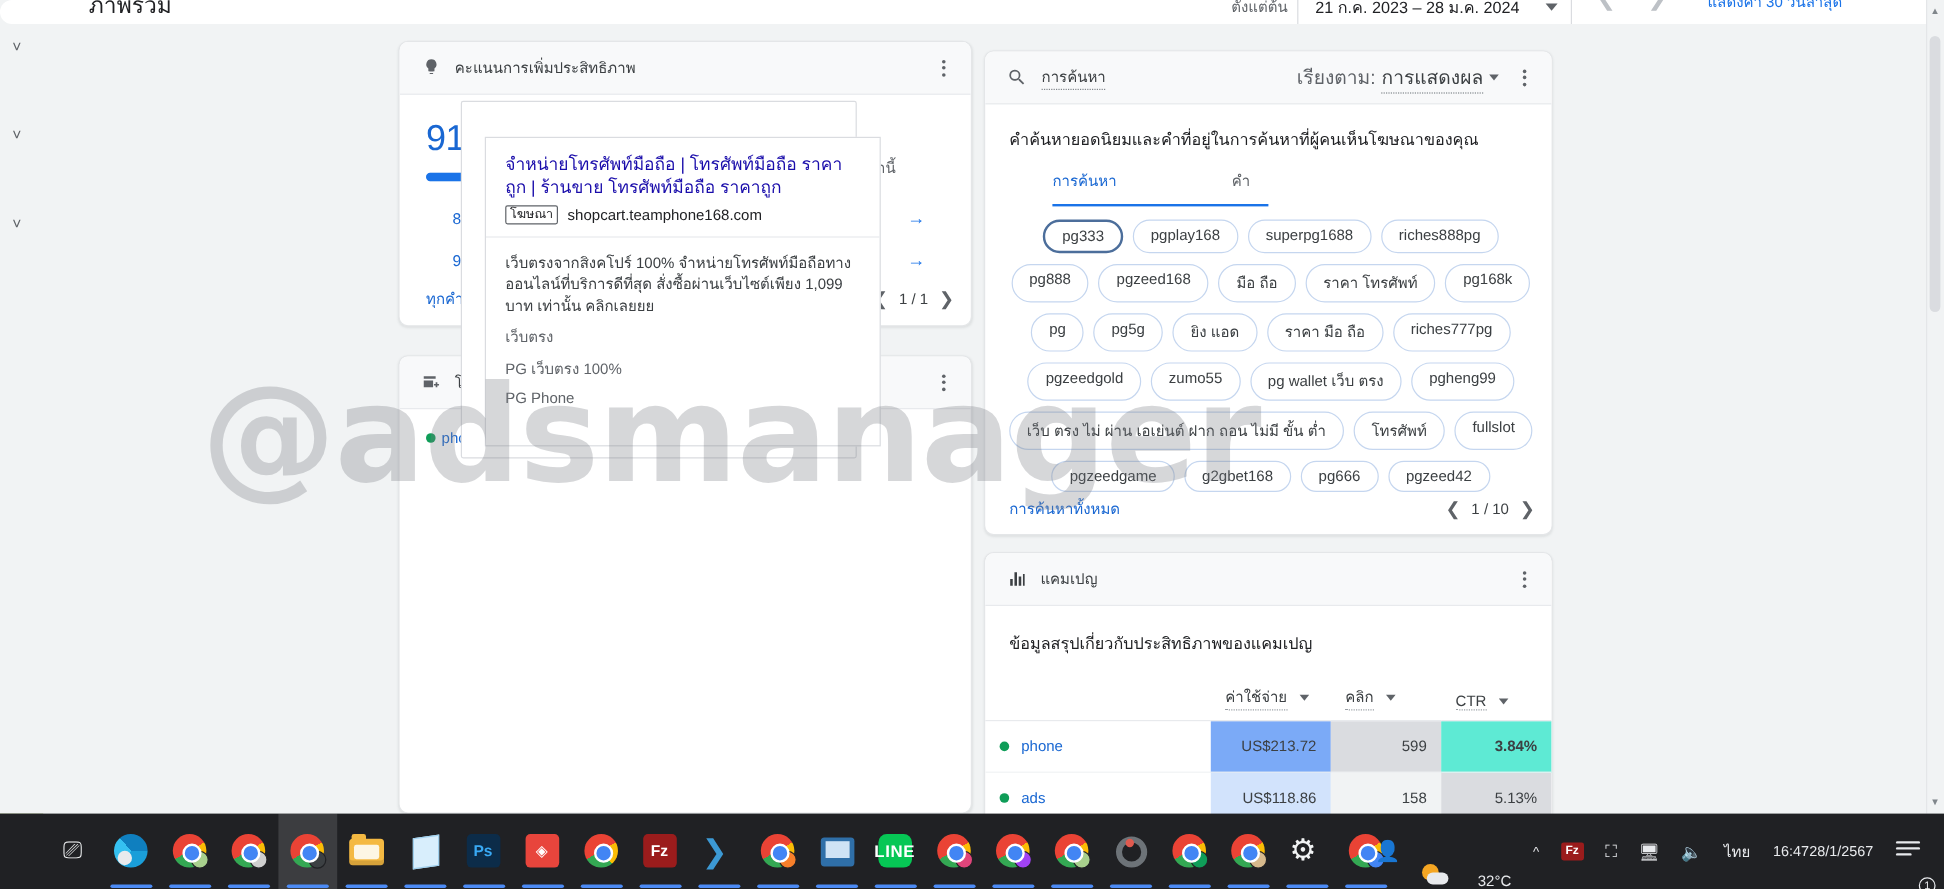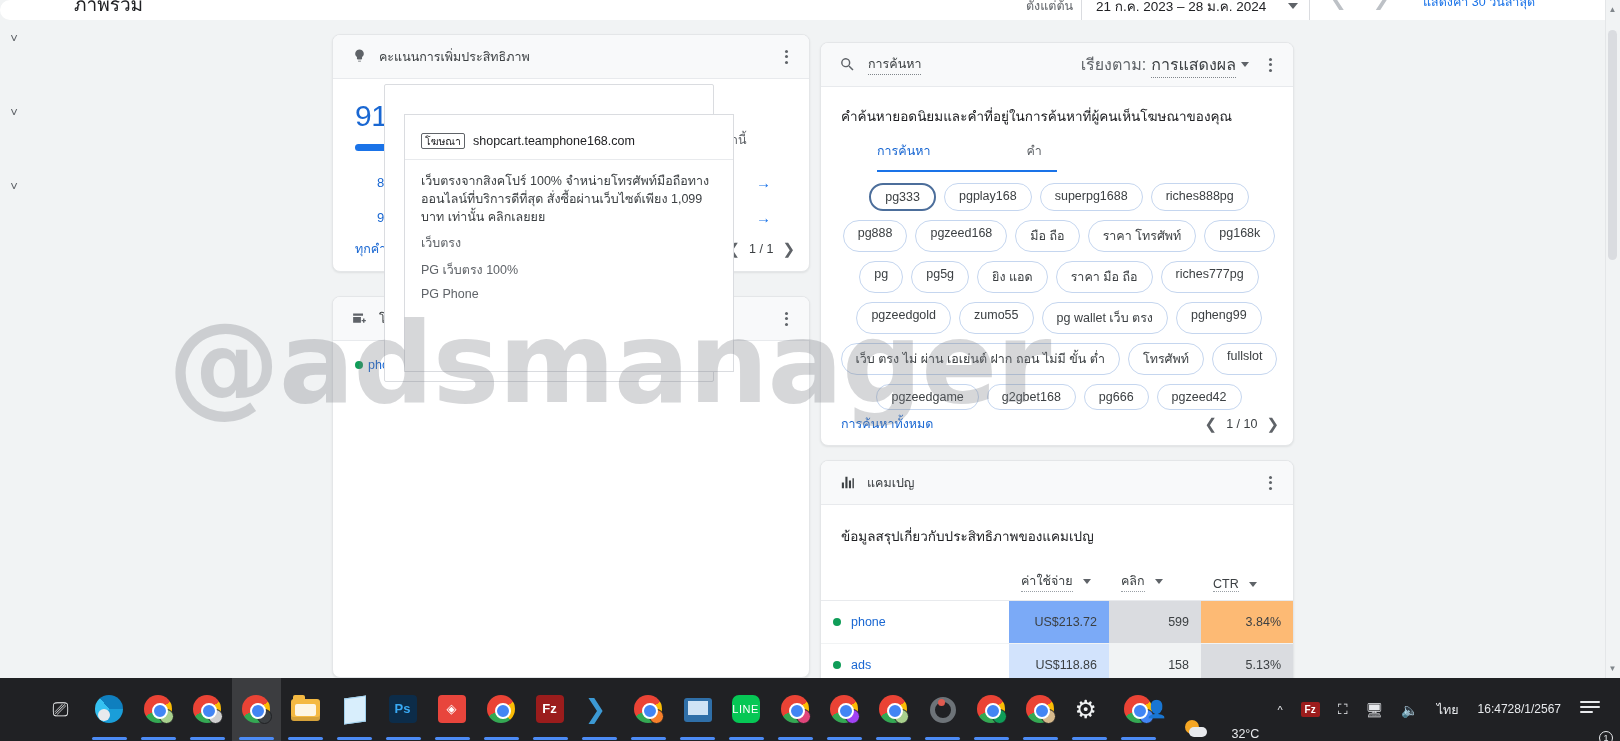--- a/index.html
+++ b/index.html
@@ -274,21 +274,21 @@
     background: #fdf6e4; border-radius: 2px;
   }
   .sqbox { width: 28px; height: 28px; border-radius: 4px; display: flex; align-items: center;
     justify-content: center; font-size: 13px; font-weight: 700; color: #fff; }
   .ps { background: #0c2c49; color: #39a9f4; }
   .fz { background: #9b1c1c; }
   .bc { background: #e8453c; }
   .vsc { color: #3c99d4; font-size: 26px; line-height: 28px; }
   .line { background: #06c755; border-radius: 7px; width: 28px; height: 28px;
     display:flex; align-items:center; justify-content:center; }
-  .line span { color: #fff; font-size: 11px; font-weight: 400; letter-spacing: .5px; }
+  .line span { color: #fff; font-size: 14px; font-weight: 700; letter-spacing: .5px; }
   .monitor { width: 28px; height: 24px; background: #2f6fa8; border-radius: 3px; position: relative; }
   .monitor::after { content: ""; position: absolute; left: 4px; top: 3px; width: 20px; height: 14px; background: #cfe3f5; }
   .ring {
     width: 26px; height: 26px; border-radius: 50%;
     border: 5px solid #6d7378; position: relative;
   }
   .ring::after { content: ""; position: absolute; left: 3px; top: -3px; width: 7px; height: 7px;
     border-radius: 50%; background: #e05a4f; }
   .gear-tb { font-size: 25px; color: #f1f3f4; line-height: 28px; }
 
@@ -413,20 +413,21 @@
       <span>phone</span>
       <span class="crumb-sep">›</span>
       <span class="dot-green"></span>
       <span>กลุ่มphone</span>
     </div>
   </div>
 
   <div id="ta-preview"></div>
   <div id="ta-prevframe">
     <div id="ad-head">
+      <div id="ad-title">จำหน่ายโทรศัพท์มือถือ | โทรศัพท์มือถือ ราคาถูก | ร้านขาย โทรศัพท์มือถือ ราคาถูก</div>
       <div id="ad-urlline">
         <span id="ad-badge">โฆษณา</span>
         <span id="ad-url">shopcart.teamphone168.com</span>
       </div>
     </div>
     <div id="ad-desc">เว็บตรงจากสิงคโปร์ 100% จำหน่ายโทรศัพท์มือถือทางออนไลน์ที่บริการดีที่สุด สั่งซื้อผ่านเว็บไซต์เพียง 1,099 บาท เท่านั้น คลิกเลยยย</div>
     <div class="ad-line">เว็บตรง</div>
     <div class="ad-line">PG เว็บตรง 100%</div>
     <div class="ad-line">PG Phone</div>
   </div>
@@ -537,21 +538,21 @@
       <tbody>
         <tr>
           <td>
             <span class="td-name">
                 <span class="dot-green"></span>
             <span>phone</span>
               </span>
           </td>
           <td class="td-num" style="background:#7baaf7;">US$213.72</td>
           <td class="td-num" style="background:#dadce0;">599</td>
-          <td class="td-num" style="background:#fdba74;">3.84%</td>
+          <td class="td-num" style="background:#5eead4;font-weight:bold;">3.84%</td>
         </tr>
         <tr>
           <td>
             <span class="td-name">
                 <span class="dot-green"></span>
             <span>ads</span>
               </span>
           </td>
           <td class="td-num" style="background:#d2e3fc;">US$118.86</td>
           <td class="td-num" style="background:#f1f3f4;">158</td>

